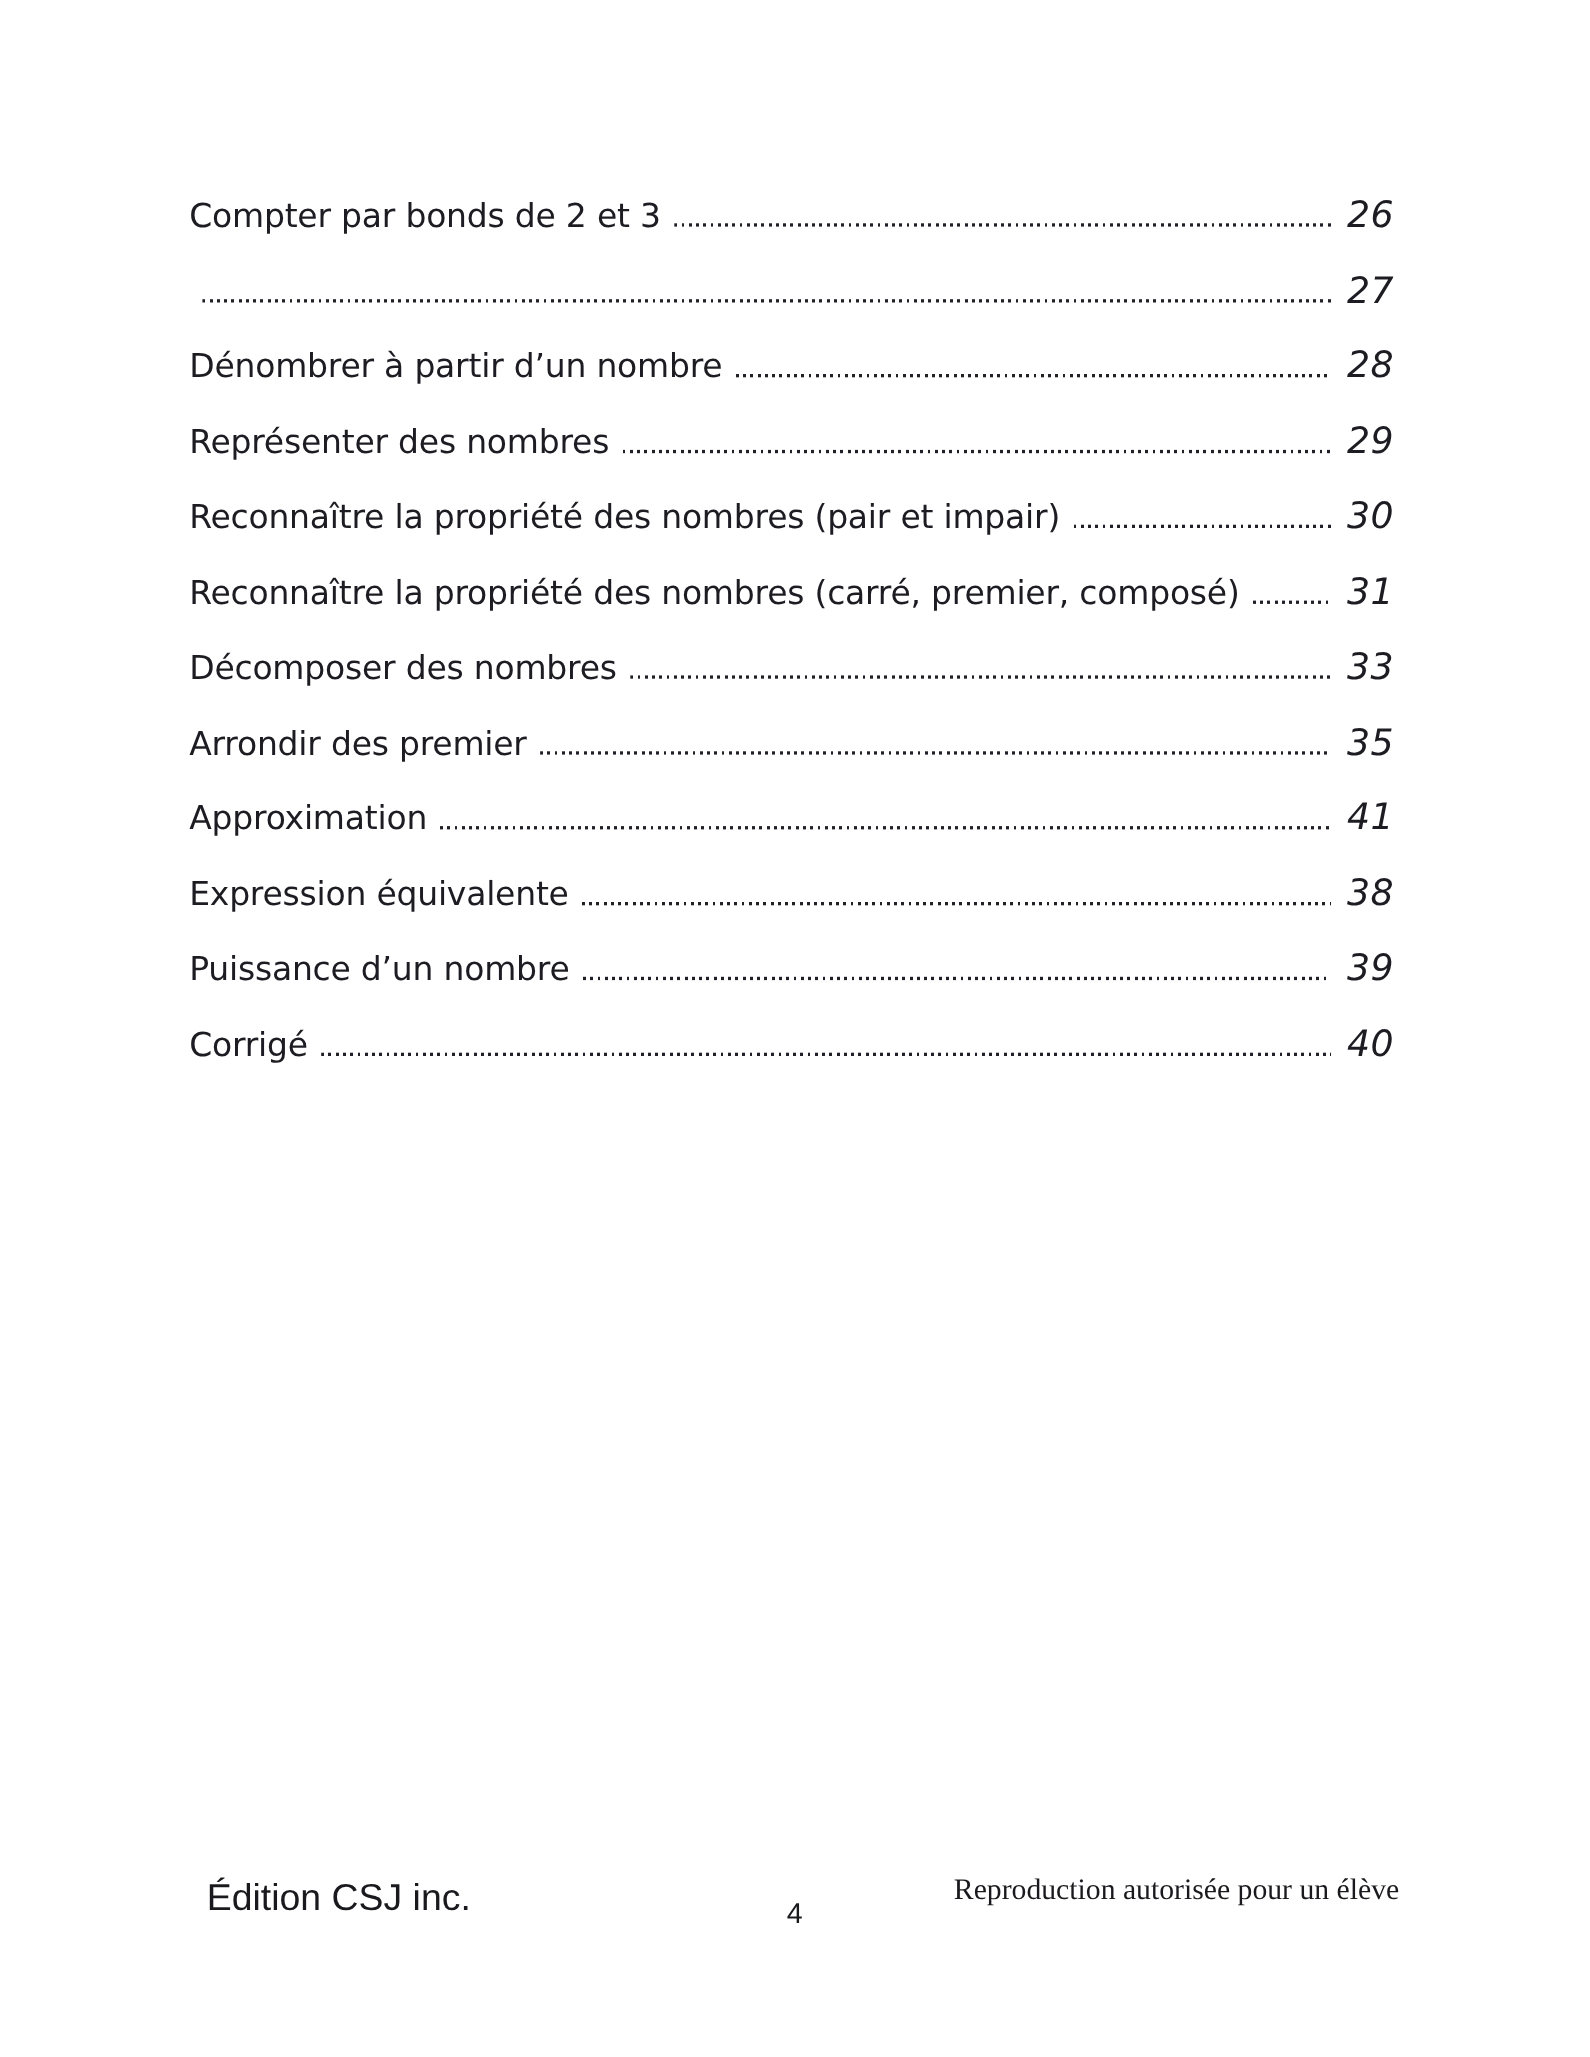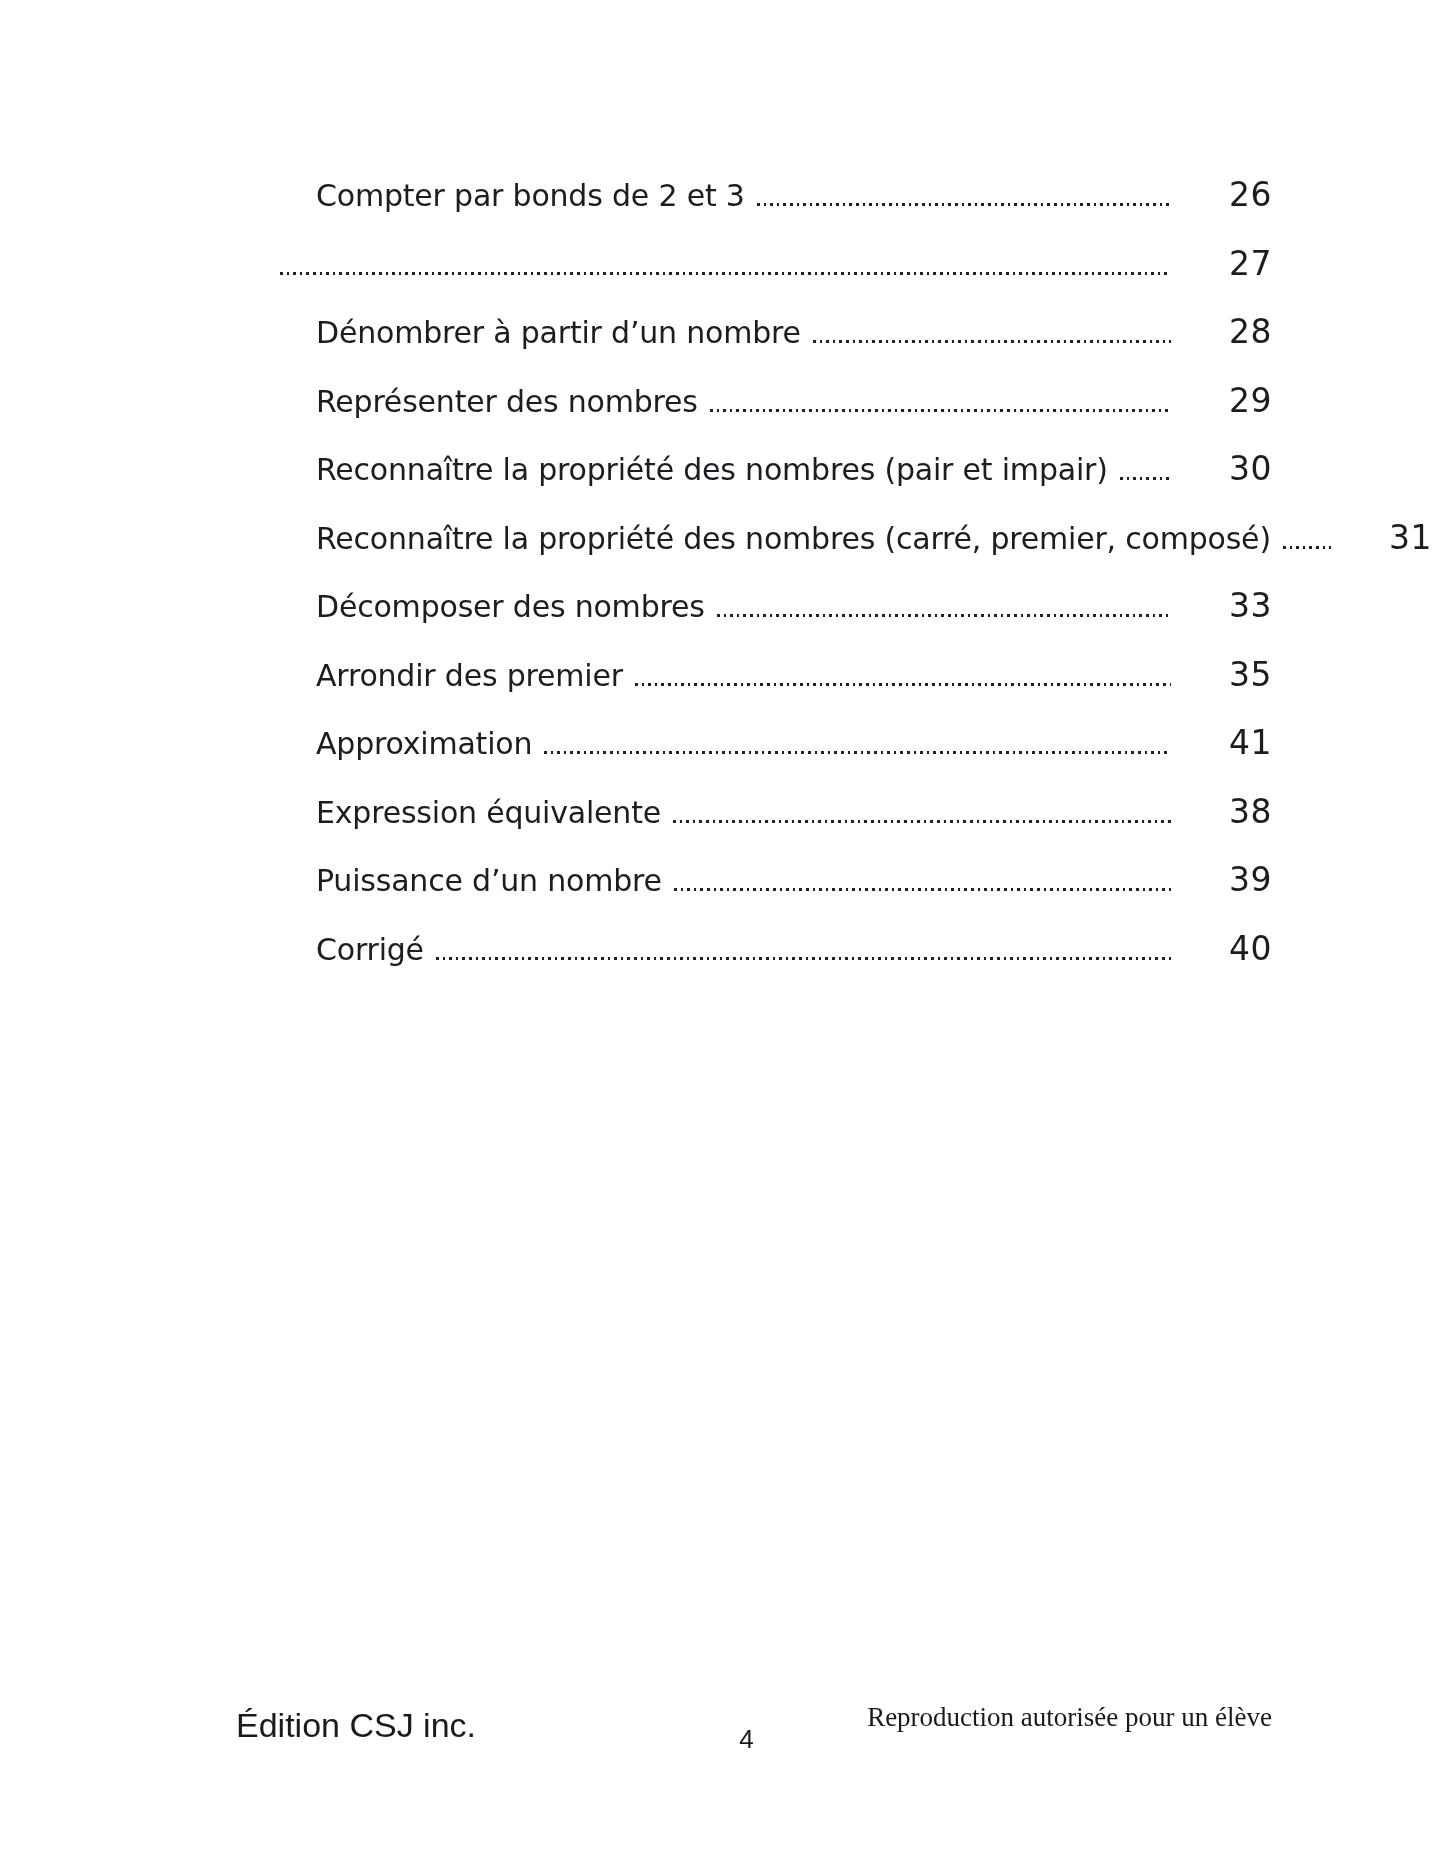--- a/index.html
+++ b/index.html
@@ -1,15 +1,15 @@
 <!DOCTYPE html>
 <html><head>
 <meta charset="utf-8">
 <style>
-  * { box-sizing: border-box; padding-left: 48px; }
+  * { box-sizing: border-box; }
   html, body { margin: 0; padding: 0; background: #ffffff; }
   .page {
     position: relative;
     width: 1445px;
     height: 1870px;
     background: #ffffff;
     color: #1c1c22;
     font-family: "DejaVu Sans", sans-serif;
     overflow: hidden;
   }
@@ -39,23 +39,24 @@
     min-width: 30px;
     background-image: repeating-linear-gradient(
       to right,
       #202027 0, #202027 2.6px,
       transparent 2.6px, transparent 6.6px
     );
   }
   .toc-page {
     flex: 0 0 auto;
     min-width: 52px;
-    text-align: right;
+    text-align: center;
     font-size: 33px;
     letter-spacing: 0.5px;
+    font-style: italic;
   }
 
   
   .footer-left {
     position: absolute;
     left: 188px;
     top: 1706px;
     font-size: 34px;
     font-family: "Liberation Sans", sans-serif;
     color: #1a1a1e;

